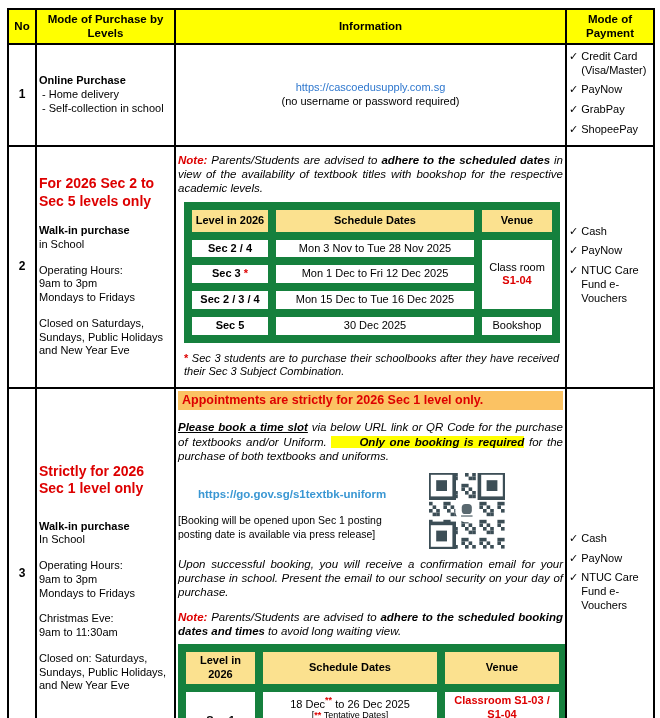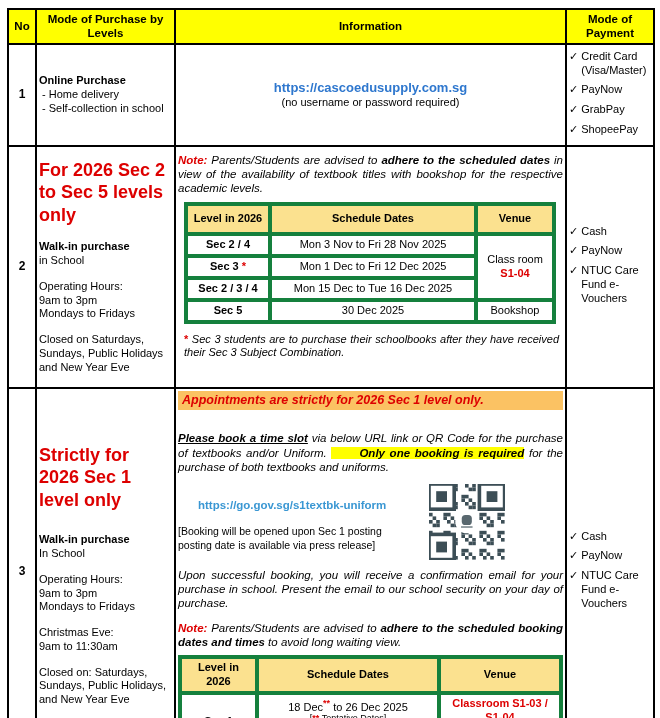--- a/index.html
+++ b/index.html
@@ -16,38 +16,38 @@
   table.main > tbody > tr > th, table.main > tbody > tr > td{border:2px solid #000; padding:2px; vertical-align:middle;}
   tr.head th{background:var(--hdr-yellow); font-weight:bold; font-size:11.5px; text-align:center; height:28px;}
   td.no{text-align:center; font-weight:bold; font-size:12px;}
   td.purchase{vertical-align:middle; padding:4px 3px 4px 8px; font-size:11px;}
   td.info{padding:4px 6px;}
   td.pay{padding:4px 2px 4px 4px; font-size:11px;}
   td.pay.top{vertical-align:top;}
   .pay-item{display:flex; gap:3px; margin:3px 0 6px 0;}
   .pay-item .chk{flex:0 0 auto;}
   .bold{font-weight:bold;}
-  .restriction{color:var(--red); font-weight:bold; font-size:18px; margin-bottom:14px;}
+  .restriction{color:var(--red); font-weight:bold; font-size:14px; margin-bottom:14px;}
   .blockgap{margin-bottom:12px;}
   .dash-item{padding-left:9px; text-indent:-6px;}
   .center{text-align:center;}
-  a.link{color:var(--link); font-weight:bold; text-decoration:none; font-size:13px; display:inline-block;text-align:right;}
+  a.link{color:var(--link); font-weight:normal; text-decoration:none; font-size:11px; display:inline-block;text-align:right;}
   a.link2{color:var(--link2); font-weight:bold; text-decoration:none; font-size:11.5px;padding-left:20px;}
   .note-para{font-style:italic; text-align:justify; font-size:11.5px; margin-bottom:6px;}
   .note-label{color:var(--red); font-weight:bold;}
   .nb{font-weight:bold;}
   .sub-table{border-collapse:collapse; table-layout:fixed; margin:6px 0 0 6px;}
-  .sub-table th,.sub-table td{border:4px solid #15803d; padding:2px 3px; text-align:center; font-size:11px;}
+  .sub-table th,.sub-table td{border:8px solid #15803d; padding:2px 3px; text-align:center; font-size:11px;}
   .sub-table th{background:var(--sub-hdr); font-weight:bold; height:30px;}
   .sub-table td{height:22px;}
   .sub-table .lvl{font-weight:bold;}
   .footnote{font-style:italic; font-size:11px; margin:9px 0 0 6px; text-align:justify; padding-right:4px;}
   .fn-mark{color:var(--red); font-weight:bold; font-style:normal;}
   td.info3{vertical-align:top; padding:4px 5px 0 5px;}
-  .banner{background:var(--banner); color:var(--red); font-weight:bold; font-style:italic; font-size:12.5px; padding:2px 4px; margin-bottom:21px;}
+  .banner{background:var(--banner); color:var(--red); font-weight:bold; font-size:12.5px; padding:2px 4px; margin-bottom:10px;}
   .book-para{font-style:italic; text-align:justify; font-size:11.5px; margin-bottom:10px;}
   .bu{font-weight:bold; text-decoration:underline;}
   .hl{background:var(--hl-yellow); font-weight:bold;padding-left:28px;}
   .urlqr{display:flex; align-items:flex-start; margin-bottom:4px;}
   .url-col{flex:1 1 auto; padding-top:14px;}
   .bracket{font-size:10.5px; margin-top:12px; line-height:1.3;}
   .qr-box{flex:0 0 auto; width:76px; margin-right:58px;}
   .sub3{width:100%; margin:4px 0 0 0;}
   .sub3 th{height:25px;}
   .tentative{font-size:9px; display:block; line-height:1.1;}
@@ -127,21 +127,21 @@
               <col style="width:78px">
             </colgroup>
         <tbody>
         <tr>
           <th>Level in 2026</th>
           <th>Schedule Dates</th>
           <th>Venue</th>
         </tr>
         <tr>
           <td class="lvl">Sec 2 / 4</td>
-          <td>Mon 3 Nov to Fri 28 Nov 2025</td>
+          <td>Mon 3 Nov to Tue 28 Nov 2025</td>
           <td rowspan="3">
             <div>Class room</div>
             <div class="venue-red">S1-04</div>
           </td>
         </tr>
         <tr>
           <td class="lvl"><span>Sec 3</span> <span class="fn-mark">*</span></td>
           <td>Mon 1 Dec to Fri 12 Dec 2025</td>
         </tr>
         <tr>

